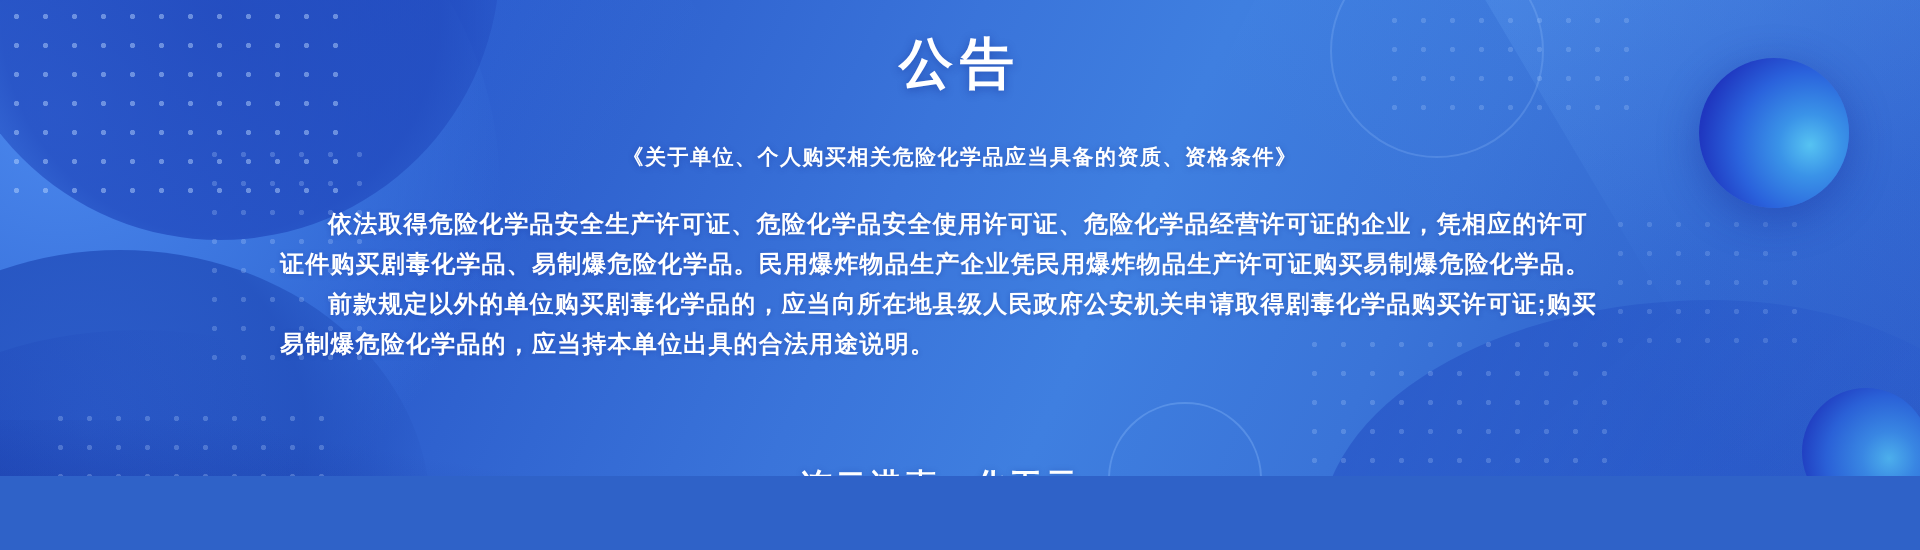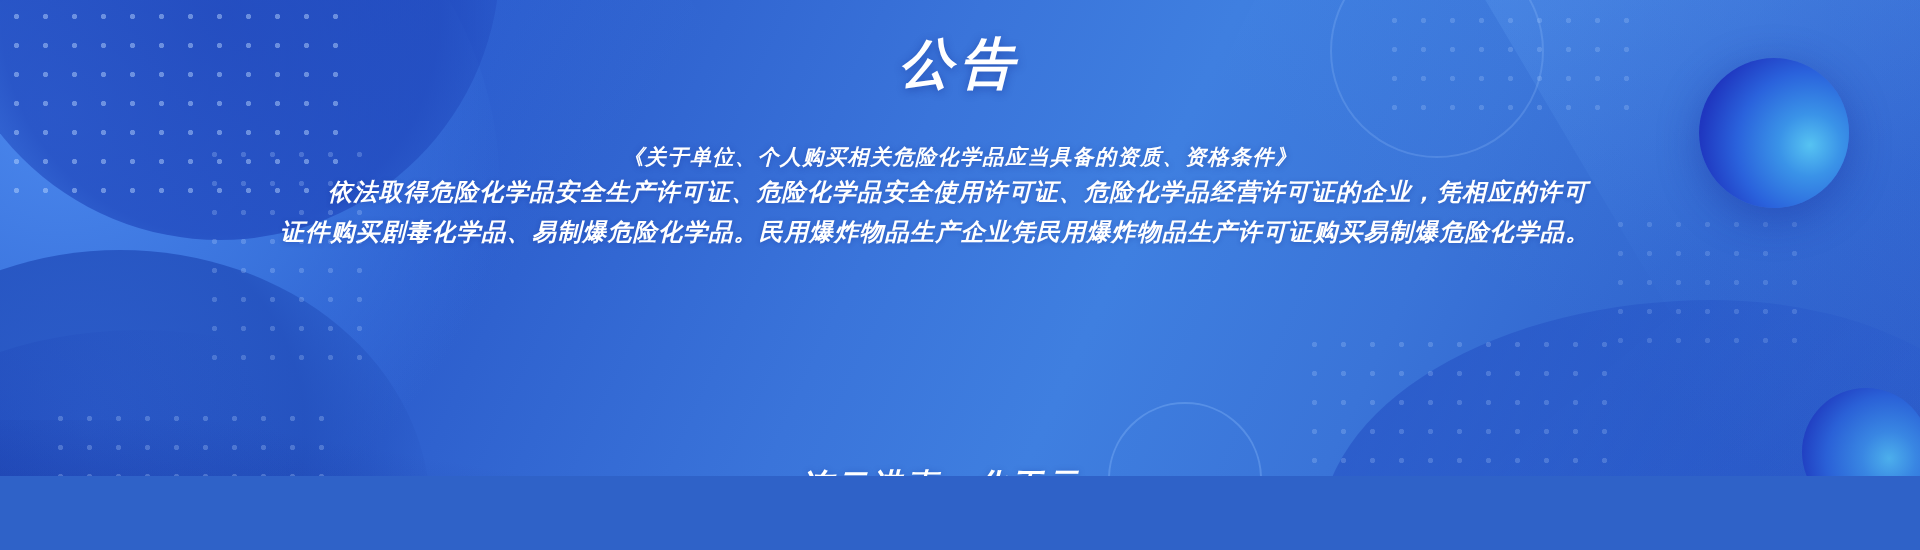--- a/index.html
+++ b/index.html
@@ -5,21 +5,20 @@
   html,body{margin:0;padding:0;}
   body{
     width:1920px;height:550px;overflow:hidden;
     font-family:"Liberation Sans","DejaVu Sans",sans-serif;
     background:#2f62c8;
   }
   .banner{
     position:relative;width:1920px;height:476px;overflow:hidden;
     background:
       linear-gradient(115deg,#1a3fbe 0%,#2350c9 14%,#2f62cf 30%,#3a74da 46%,#3f7fe0 58%,#3a74d8 72%,#2f63cd 86%,#2a58c6 100%);
-    font-style: italic;
   }
   
   .glow-left{
     position:absolute;left:-260px;top:-190px;width:760px;height:760px;border-radius:50%;
     background:radial-gradient(circle at 42% 40%,#4e8cf0 0%,#3a74dd 42%,rgba(45,95,205,0) 72%);
     opacity:.9;
   }
   .blob-left-bottom{
     position:absolute;left:-190px;top:250px;width:620px;height:520px;border-radius:50%;
     background:radial-gradient(circle at 45% 35%,#2a59c6 0%,#2350bd 45%,rgba(30,66,170,0) 75%);
@@ -99,21 +98,21 @@
     letter-spacing:7px;
     text-shadow:0 2px 10px rgba(15,40,140,.45);
   }
   .subtitle{
     position:absolute;left:0;top:140px;width:1920px;text-align:center;
     font-size:21px;line-height:34px;font-weight:bold;color:#ffffff;
     letter-spacing:1.5px;
     text-shadow:0 1px 6px rgba(15,40,140,.35);
   }
   .body{
-    position:absolute;left:280px;top:172px;width:1320px;
+    position:absolute;left:280px;top:204px;width:1320px;
     font-size:24px;line-height:40px;font-weight:bold;color:#ffffff;
     letter-spacing:1.2px;
     text-shadow:0 1px 5px rgba(15,40,140,.30);
   }
   .para{margin:0;text-indent:48px;text-align:left;}
   .sign{
     position:absolute;left:280px;top:464px;width:1320px;text-align:center;
     font-size:32px;line-height:42px;font-weight:bold;color:#ffffff;
     letter-spacing:3px;
     text-shadow:0 1px 6px rgba(15,40,140,.35);
@@ -147,18 +146,19 @@
   <div class="sphere-sm"></div>
 
   <div class="content">
 
     <div class="title">公告</div>
 
     <div class="subtitle">《关于单位、个人购买相关危险化学品应当具备的资质、资格条件》</div>
 
     <div class="body">
       <p class="para">依法取得危险化学品安全生产许可证、危险化学品安全使用许可证、危险化学品经营许可证的企业，凭相应的许可证件购买剧毒化学品、易制爆危险化学品。民用爆炸物品生产企业凭民用爆炸物品生产许可证购买易制爆危险化学品。</p>
+      <p class="para">前款规定以外的单位购买剧毒化学品的，应当向所在地县级人民政府公安机关申请取得剧毒化学品购买许可证;购买易制爆危险化学品的，应当持本单位出具的合法用途说明。</p>
     </div>
 
     <div class="sign">连云港嘉一化工示</div>
 
   </div>
 </div>
 
 </body></html>

